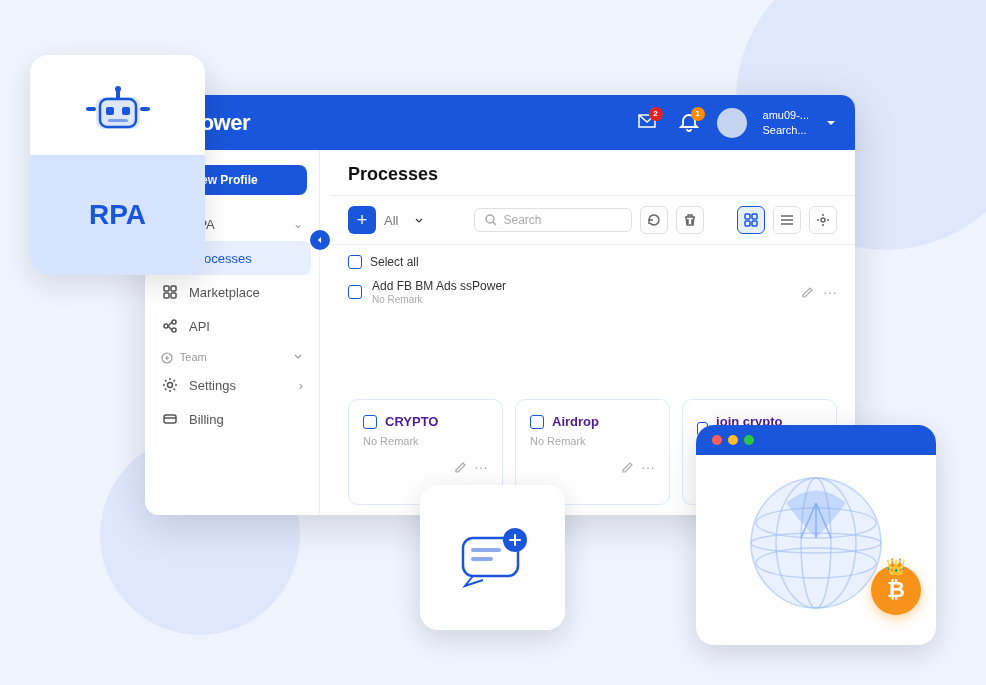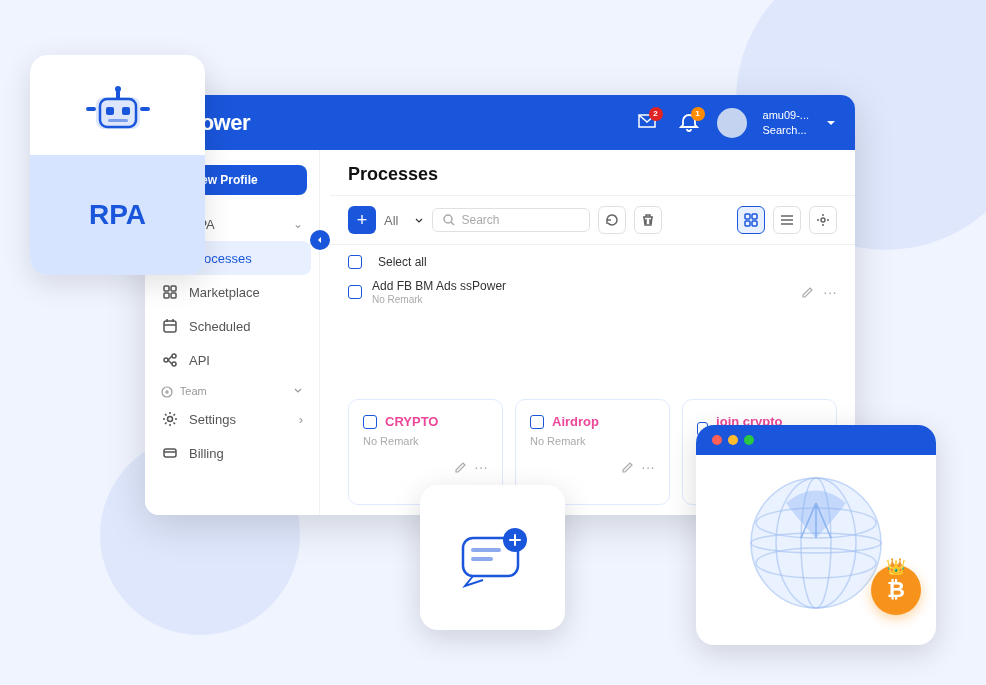--- a/index.html
+++ b/index.html
@@ -281,20 +281,21 @@
     .search-box {
       display: flex;
       align-items: center;
       border: 1px solid #e0e0e0;
       border-radius: 6px;
       padding: 4px 10px;
       gap: 6px;
       font-size: 12px;
       color: #999;
       width: 158px;
+      margin-left: 42px;
     }
     .toolbar-icon-btn {
       width: 28px;
       height: 28px;
       border: 1px solid #e0e0e0;
       border-radius: 6px;
       display: flex;
       align-items: center;
       justify-content: center;
       cursor: pointer;
@@ -308,21 +309,21 @@
     }
 
     
     .process-list {
       padding: 10px 18px;
       flex: 1;
     }
     .select-all-row {
       display: flex;
       align-items: center;
-      gap: 16px;
+      gap: 8px;
       font-size: 12px;
       color: #333;
       margin-bottom: 10px;
     }
     .cb {
       width: 14px;
       height: 14px;
       border: 1.5px solid #1a56db;
       border-radius: 3px;
       background: white;
@@ -359,21 +360,21 @@
     }
     .card-title-row {
       display: flex;
       align-items: center;
       gap: 8px;
       margin-bottom: 6px;
     }
     .card-title {
       font-size: 13px;
       font-weight: 600;
-      color: #ec4899;
+      color: #4c1d95;
     }
     .card-remark {
       font-size: 11px;
       color: #aaa;
     }
     .card-footer {
       display: flex;
       align-items: center;
       justify-content: flex-end;
       gap: 8px;
@@ -567,29 +568,20 @@
             <svg width="16" height="16" viewBox="0 0 16 16" fill="none" stroke="#555" stroke-width="1.5">
               <rect x="2" y="2" width="5" height="5" rx="1"></rect>
               <rect x="9" y="2" width="5" height="5" rx="1"></rect>
               <rect x="2" y="9" width="5" height="5" rx="1"></rect>
               <rect x="9" y="9" width="5" height="5" rx="1"></rect>
             </svg>
           </span>
           <span>Marketplace</span>
         </div>
 
-        <div class="sidebar-nav-item">
-          <span class="nav-icon">
-            <svg width="16" height="16" viewBox="0 0 16 16" fill="none" stroke="#555" stroke-width="1.5">
-              <rect x="2" y="3" width="12" height="11" rx="2"></rect>
-              <path d="M5 1v3M11 1v3M2 7h12"></path>
-            </svg>
-          </span>
-          <span>Scheduled</span>
-        </div>
 
 
         <div class="sidebar-nav-item">
           <span class="nav-icon">
             <svg width="16" height="16" viewBox="0 0 16 16" fill="none" stroke="#555" stroke-width="1.5">
               <circle cx="4" cy="8" r="2"></circle>
               <circle cx="12" cy="4" r="2"></circle>
               <circle cx="12" cy="12" r="2"></circle>
               <path d="M6 8l4-4M6 8l4 4"></path>
             </svg>

